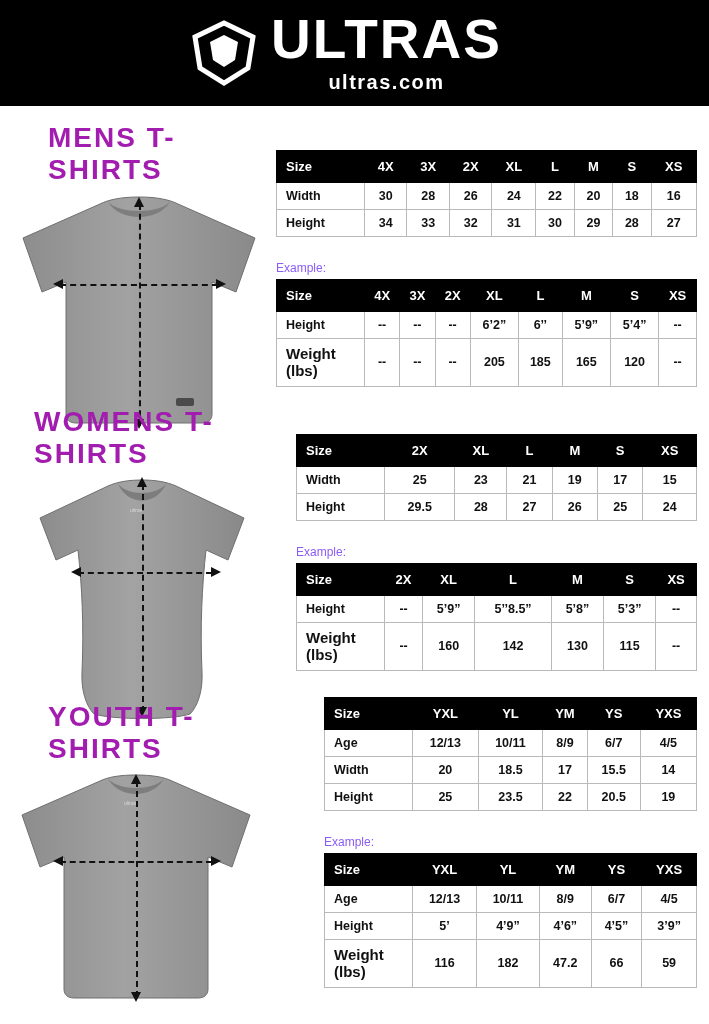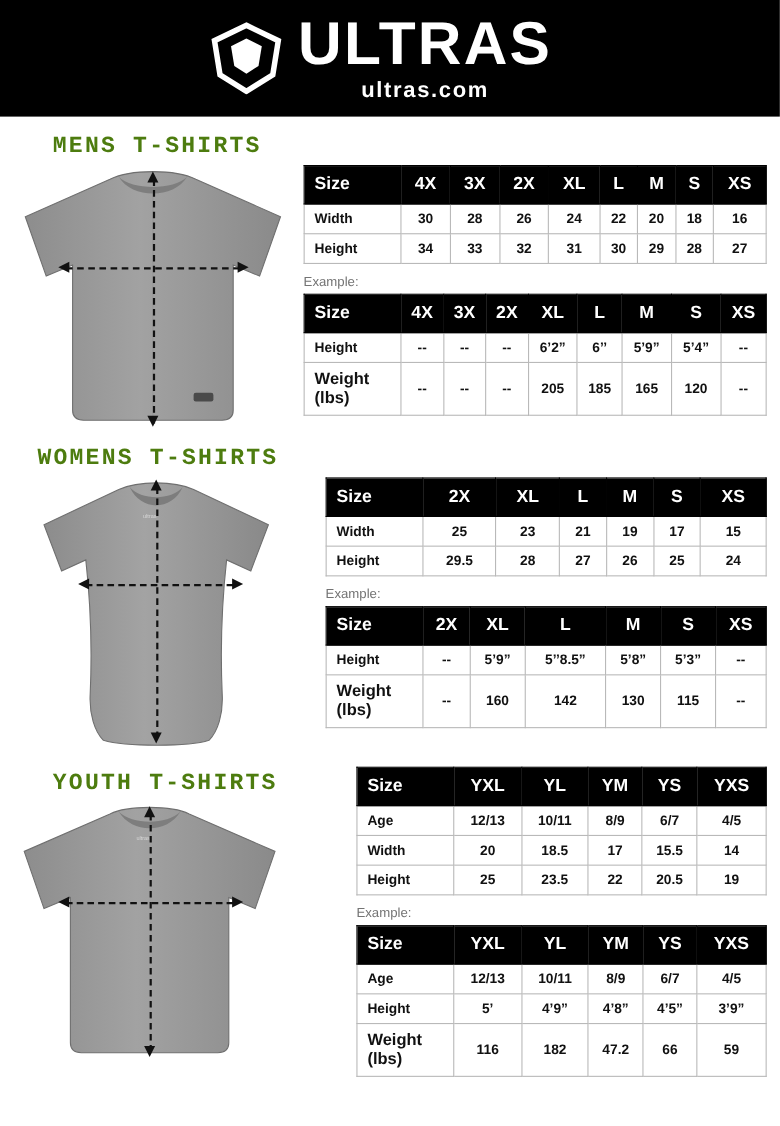--- a/index.html
+++ b/index.html
@@ -62,59 +62,59 @@
   .shirt-col {
     width: 276px;
     position: relative;
   }
   .table-col {
     flex: 1;
     position: relative;
     padding-right: 12px;
   }
   .section-title {
-    font-size: 21px;
+    font-size: 28px;
     font-weight: bold;
     letter-spacing: 2px;
-    color: #4d7c0f;
+    color: #a21caf;
     margin: 0 0 6px 0;
     padding-left: 48px;
-    font-family: Liberation Mono, monospace;
+    font-family: Liberation Sans, sans-serif;
   }
 
   
   table.sz {
     border-collapse: collapse;
     width: 100%;
     font-size: 12.5px;
   }
   table.sz th, table.sz td {
     border: 1px solid #b9b9b9;
     text-align: center;
     padding: 6px 2px;
     font-weight: bold;
     color: #111;
     background: #fff;
   }
   table.sz thead th {
     background: #000;
     color: #fff;
     border: 1px solid #000;
-    font-size: 16px;
+    font-size: 13px;
     padding: 8px 2px;
   }
   table.sz thead th.lbl, table.sz td.lbl {
     text-align: left;
     padding-left: 9px;
     width: 88px;
   }
   .example-label {
     font-size: 12px;
-    color: #737373;
-    margin: 9px 0 4px 0;
+    color: #8b5cf6;
+    margin: 24px 0 4px 0;
     font-family: "Liberation Sans", sans-serif;
   }
   td.two-line {
     line-height: 1.15;
     font-size: 15px;
   }
 
   
   .shirt { position: relative; }
   svg.shirt-svg { display:block; }
@@ -477,21 +477,21 @@
           <td>12/13</td>
           <td>10/11</td>
           <td>8/9</td>
           <td>6/7</td>
           <td>4/5</td>
         </tr>
         <tr>
           <td class="lbl">Height</td>
           <td>5’</td>
           <td>4’9”</td>
-          <td>4’8”</td>
+          <td>4’6”</td>
           <td>4’5”</td>
           <td>3’9”</td>
         </tr>
         <tr>
           <td class="lbl two-line">Weight (lbs)</td>
           <td>116</td>
           <td>182</td>
           <td>47.2</td>
           <td>66</td>
           <td>59</td>

